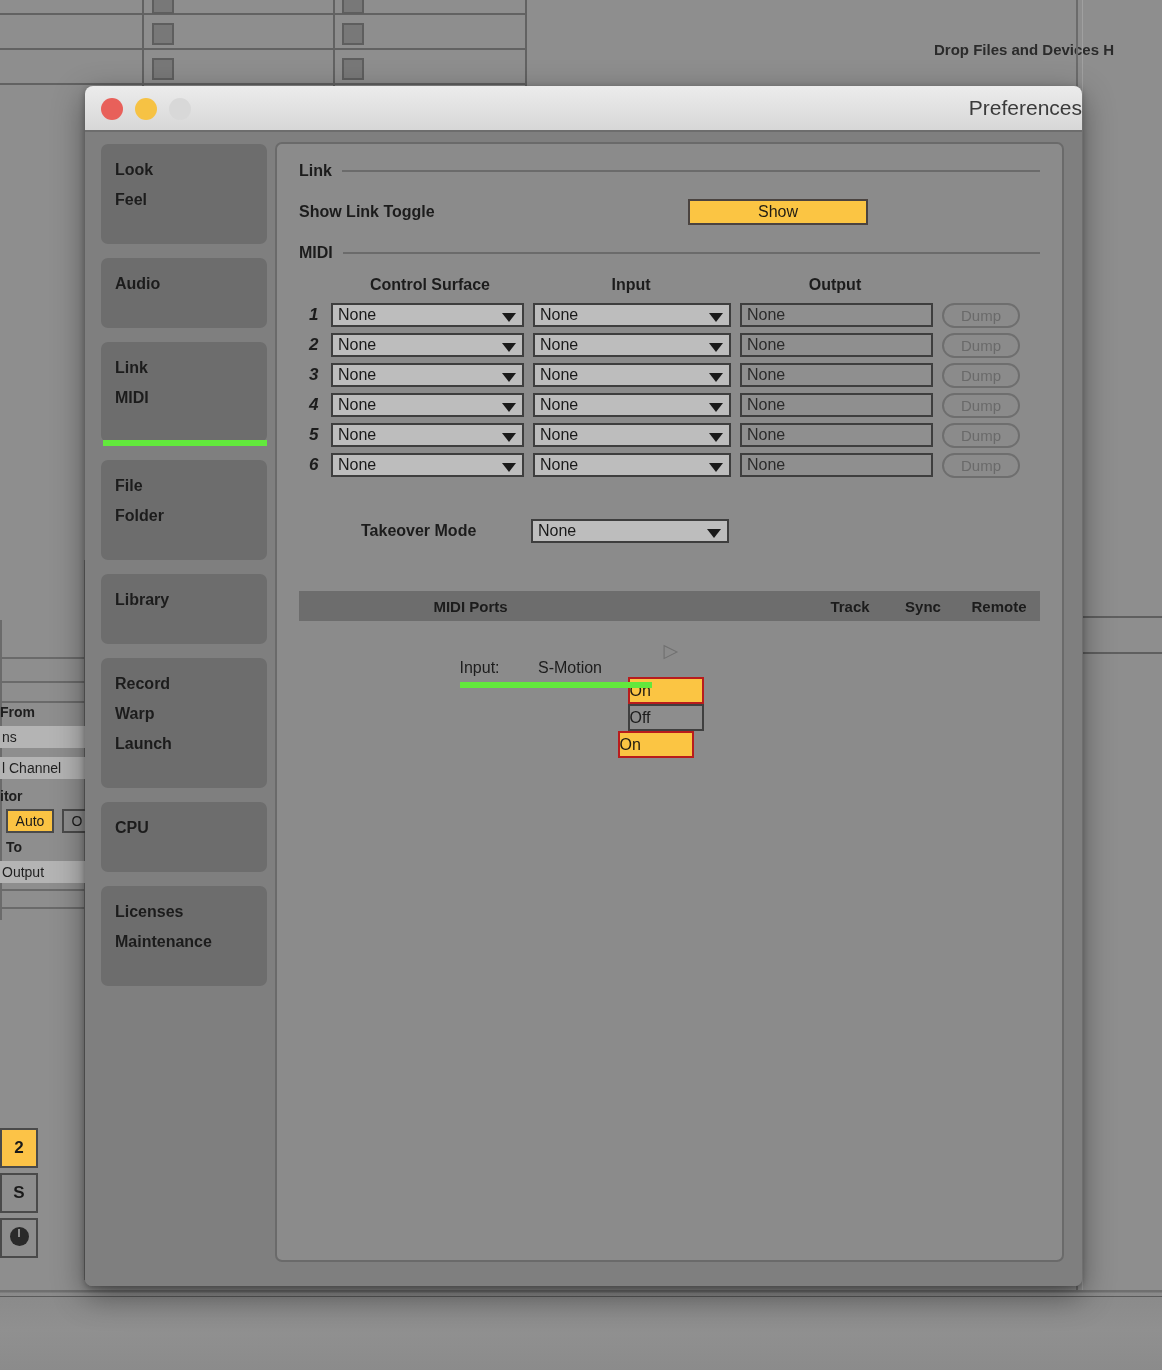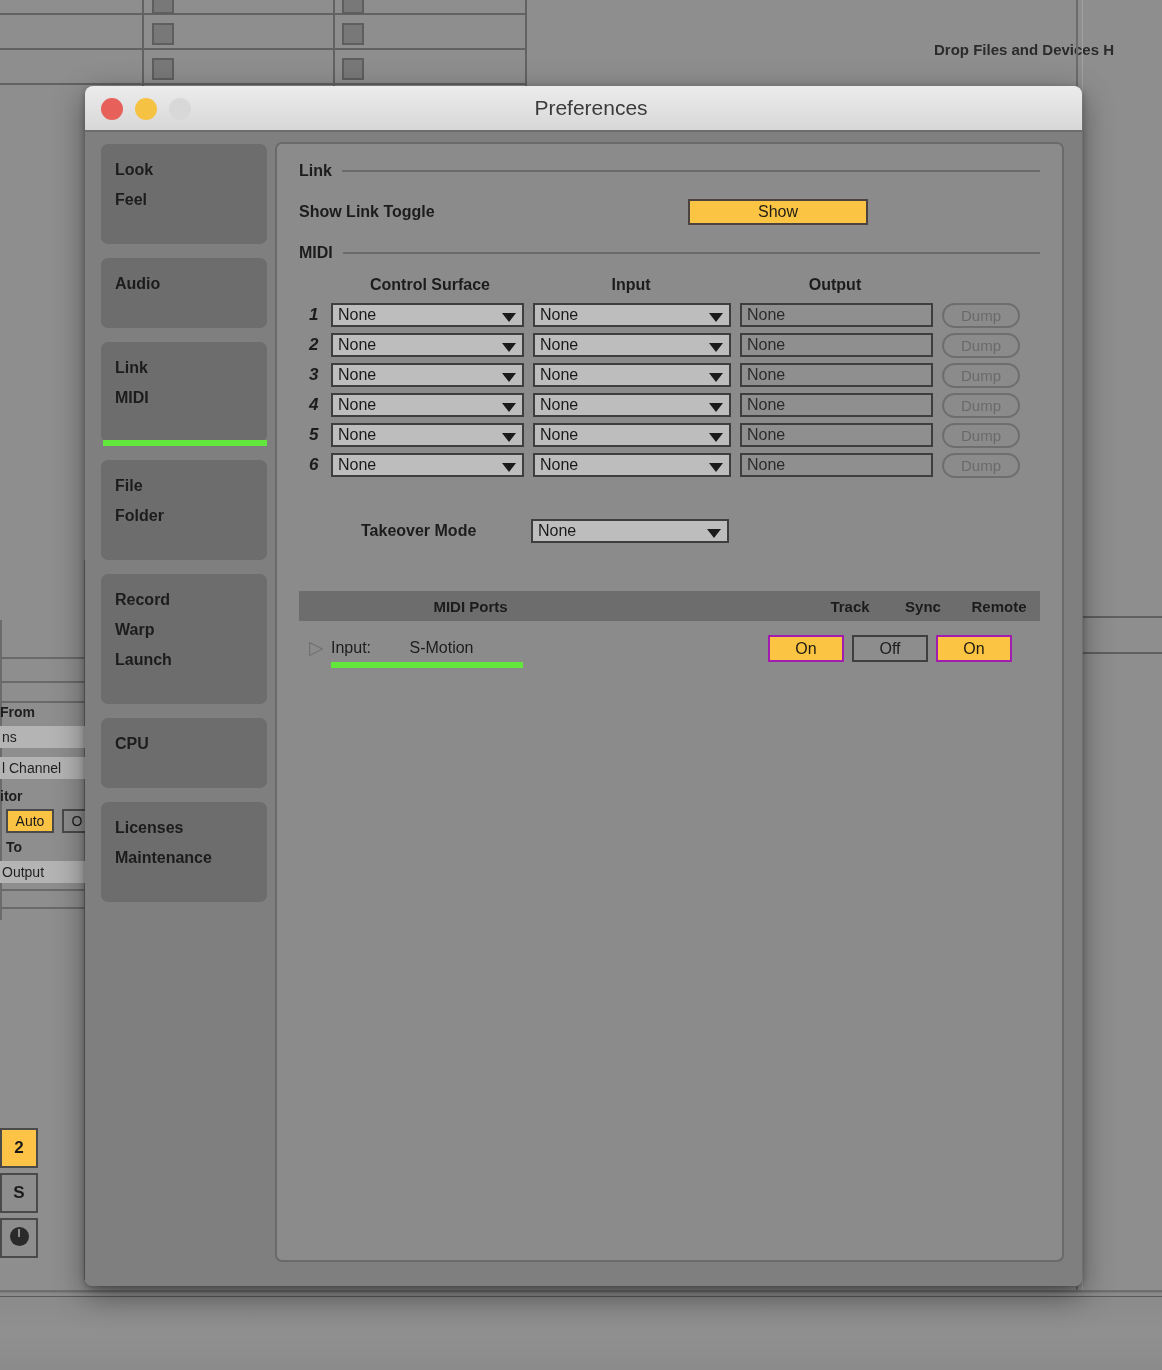--- a/index.html
+++ b/index.html
@@ -143,21 +143,21 @@
 
   #titlebar {
     position: relative;
     height: 46px;
     background: linear-gradient(#ececec, #d7d7d7);
     border-bottom: 2px solid #6d6d6d;
   }
   #titlebar-title {
     position: absolute;
     left: 15px; right: 0; top: 10px;
-    text-align: center;
+    text-align: right;
     font-size: 21px;
     color: #3b3b3b;
     font-family: "Liberation Sans", sans-serif;
   }
   #traffic-lights {
     position: absolute; left: 16px; top: 12px;
     display: flex; gap: 12px;
   }
   .traffic-light { width: 22px; height: 22px; border-radius: 50%; }
 
@@ -323,21 +323,22 @@
   }
   #midi-ports-header .h-ports { flex: 1; text-align: center; padding-right: 170px; }
   #midi-ports-header .h-track { width: 76px; text-align: center; }
   #midi-ports-header .h-sync { width: 70px; text-align: center; }
   #midi-ports-header .h-remote { width: 82px; text-align: center; }
 
   .port-row {
     display: flex; align-items: center;
     height: 40px;
     position: relative;
-    padding-top: 14px;
+    padding-top: 22px;
+    flex-direction: column;
   }
   .disclosure-triangle {
     width: 0; height: 0;
     margin: 0 10px 0 10px;
     border-top: 8px solid transparent;
     border-bottom: 8px solid transparent;
     border-left: 12px solid transparent;
     position: relative;
   }
   .disclosure-triangle::after {
@@ -357,22 +358,22 @@
   }
   .port-underline {
     position: absolute;
     left: 0px; bottom: -11px;
     width: 192px; height: 6px;
     background: #62e83c;
   }
   .port-toggle {
     width: 76px; height: 27px;
     font-size: 16px;
-    text-align: center; line-height: 23px;
-    border: 2px solid #a21caf;
+    text-align: left; line-height: 23px;
+    border: 2px solid #b91c1c;
     color: #1e1a12;
     margin-right: 8px;
   }
   .port-toggle.on { background: #fbc543; }
   .port-toggle.off { background: #8d8d8d; border-color: #3f3f3f; color: #1c1c1c; }
 </style>
 </head>
 <body>
 
 <div id="app-background">
@@ -459,20 +460,23 @@
         <div class="sidebar-label">Link</div>
         <div class="sidebar-label">MIDI</div>
         <div class="sel-underline"></div>
       </div>
 
       <div class="sidebar-group" style="margin-top:18px">
         <div class="sidebar-label">File</div>
         <div class="sidebar-label">Folder</div>
       </div>
 
+      <div class="sidebar-group">
+        <div class="sidebar-label">Library</div>
+      </div>
 
       <div class="sidebar-group">
         <div class="sidebar-label">Record</div>
         <div class="sidebar-label">Warp</div>
         <div class="sidebar-label">Launch</div>
       </div>
 
       <div class="sidebar-group">
         <div class="sidebar-label">CPU</div>
       </div>

